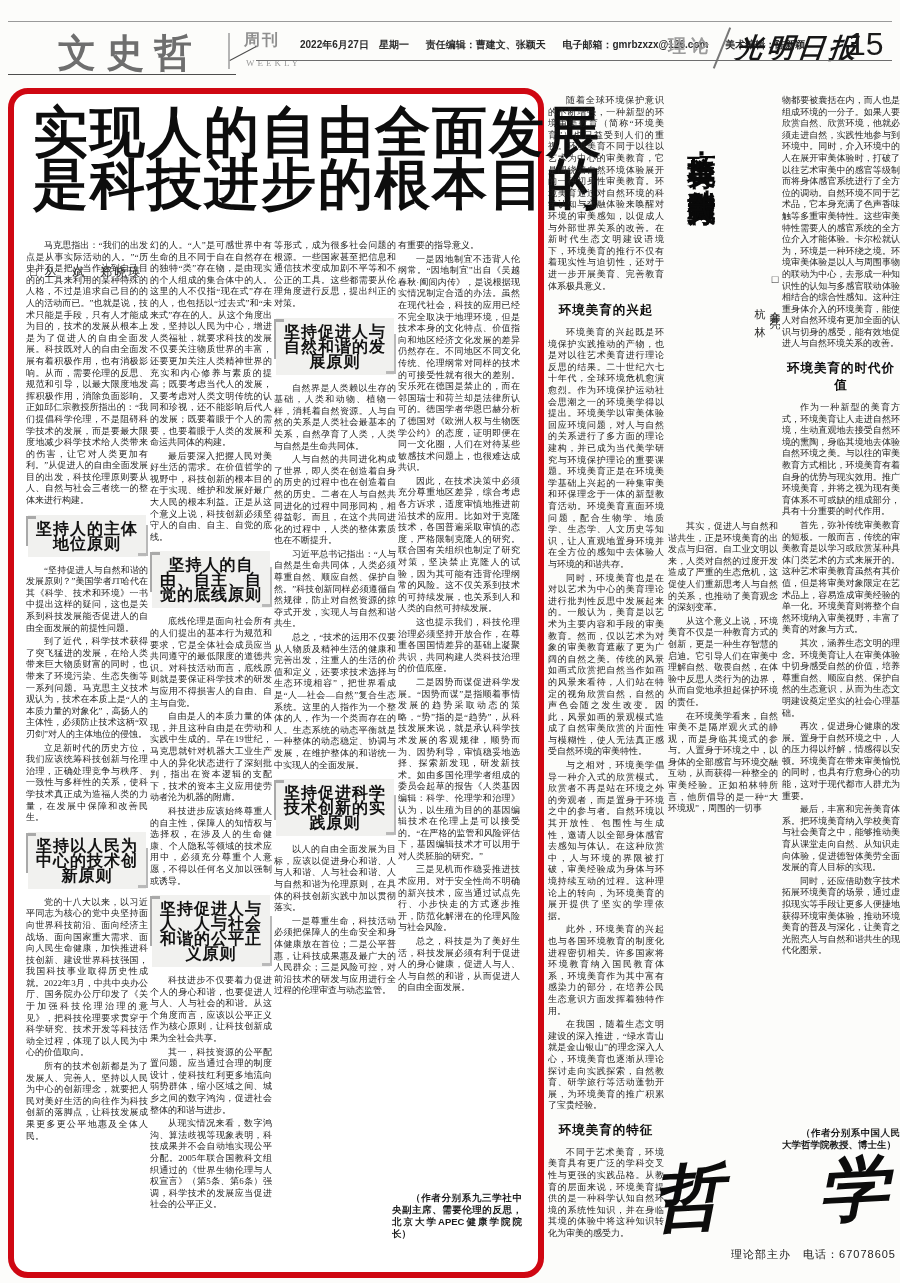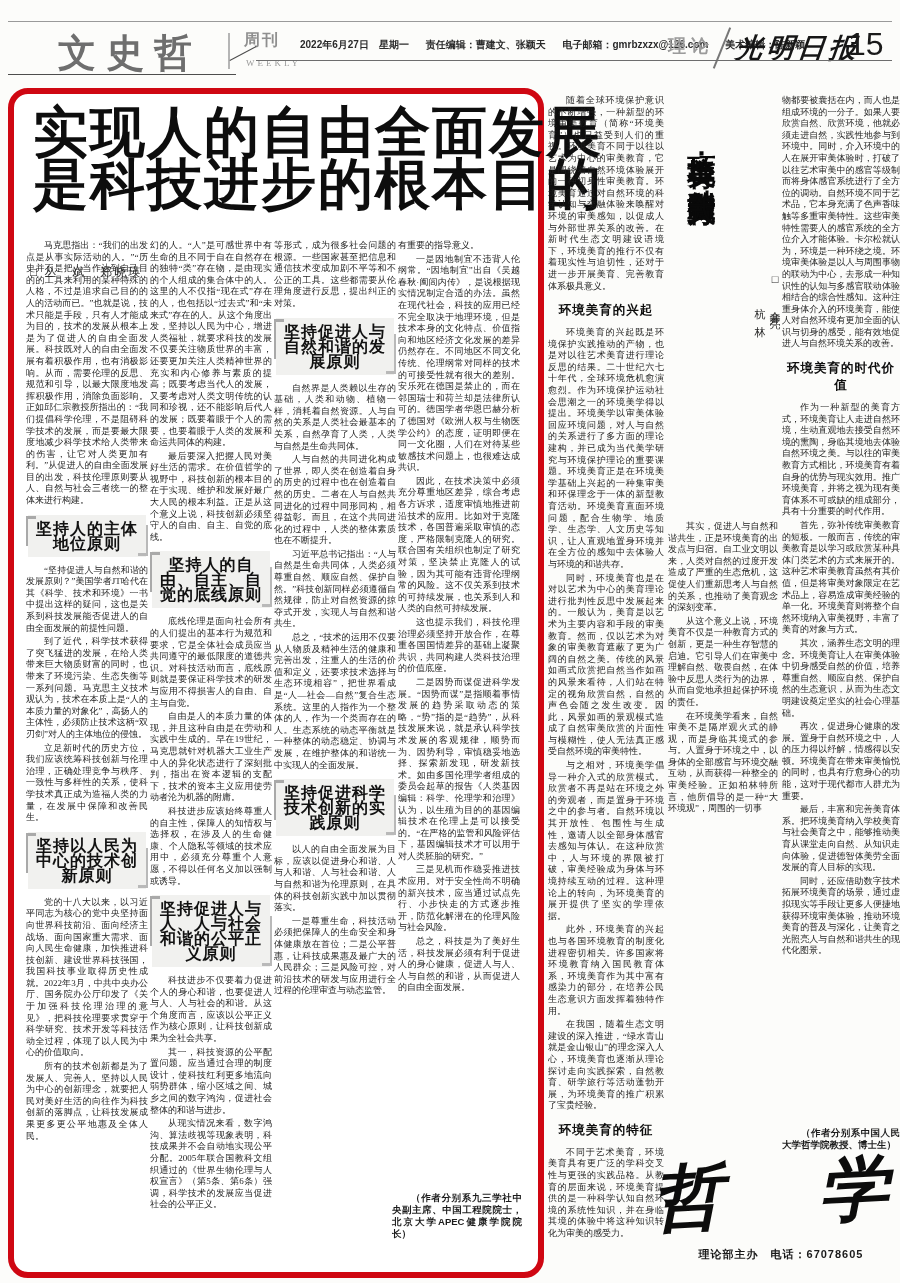--- a/index.html
+++ b/index.html
@@ -56,21 +56,21 @@
          letter-spacing:1px;font-family:"Liberation Sans","DejaVu Sans",sans-serif;}
   .vtitle{left:134px;top:38px;height:402px;writing-mode:vertical-rl;text-orientation:upright;
           font-size:28px;font-weight:700;color:#090909;letter-spacing:1px;
           font-family:"Liberation Serif","DejaVu Serif",serif;}
   .vauthors{left:204px;top:178px;height:150px;writing-mode:vertical-rl;text-orientation:upright;
           font-size:11px;color:#222;letter-spacing:3px;}
   .vauthors .l2{padding-top:26px;}
   .callig{left:104px;top:1052px;width:250px;font-size:70px;font-weight:900;font-style:italic;
           color:#0c0c0c;letter-spacing:36px;transform:rotate(-3deg);white-space:nowrap;
           font-family:"DejaVu Serif",serif;}
-  .deptline{left:118px;top:1152px;width:230px;text-align:center;font-size:11px;font-weight:700;
+  .deptline{left:118px;top:1152px;width:230px;text-align:right;font-size:11px;font-weight:400;
           color:#1a1a1a;font-family:"Liberation Sans",sans-serif;letter-spacing:1px;}
   .side-foot{left:234px;top:1032px;width:118px;}
 </style>
 </head>
 <body>
 
 <div class="abs toprule"></div>
 <div class="abs logo-main">文史哲</div>
 <div class="abs logo-div"></div>
 <div class="abs logo-sub">周刊</div>
@@ -132,21 +132,21 @@
     <div class="col col4">
         <div class="para cont">有重要的指导意义。</div>
         <div class="para">一是因地制宜不违背人伦纲常。“因地制宜”出自《吴越春秋·阖闾内传》，是说根据现实情况制定合适的办法。虽然在现代社会，科技的应用已经不完全取决于地理环境，但是技术本身的文化特点、价值指向和地区经济文化发展的差异仍然存在。不同地区不同文化传统、伦理纲常对同样的技术的可接受性就有很大的差别。安乐死在德国是禁止的，而在邻国瑞士和荷兰却是法律所认可的。德国学者华恩巴赫分析了德国对《欧洲人权与生物医学公约》的态度，证明即便在同一文化圈，人们在对待某些敏感技术问题上，也很难达成共识。</div>
         <div class="para">因此，在技术决策中必须充分尊重地区差异，综合考虑各方诉求，适度审慎地推进前沿技术的应用。比如对于克隆技术，各国普遍采取审慎的态度，严格限制克隆人的研究。联合国有关组织也制定了研究对策，坚决禁止克隆人的试验，因为其可能有违背伦理纲常的风险。这不仅关系到技术的可持续发展，也关系到人和人类的自然可持续发展。</div>
         <div class="para">这也提示我们，科技伦理治理必须坚持开放合作，在尊重各国国情差异的基础上凝聚共识，共同构建人类科技治理的价值底座。</div>
         <div class="para">二是因势而谋促进科学发展。“因势而谋”是指顺着事情发展的趋势采取动态的策略，“势”指的是“趋势”，从科技发展来说，就是承认科学技术发展的客观规律，顺势而为、因势利导，审慎稳妥地选择、探索新发现，研发新技术。如由多国伦理学者组成的委员会起草的报告《人类基因编辑：科学、伦理学和治理》认为，以生殖为目的的基因编辑技术在伦理上是可以接受的。“在严格的监管和风险评估下，基因编辑技术才可以用于对人类胚胎的研究。”</div>
         <div class="para">三是见机而作稳妥推进技术应用。对于安全性尚不明确的新兴技术，应当通过试点先行、小步快走的方式逐步推开，防范化解潜在的伦理风险与社会风险。</div>
         <div class="para">总之，科技是为了美好生活，科技发展必须有利于促进人的身心健康，促进人与人、人与自然的和谐，从而促进人的自由全面发展。</div>
       </div>
   </div>
-  <div class="abs pfoot main-foot">（作者分别系九三学社中央副主席、中国工程院院士，北京大学APEC健康学院院长）</div>
+  <div class="abs pfoot main-foot">（作者分别系九三学社中央副主席、需要伦理的反思，北京大学APEC健康学院院长）</div>
 </div>
 
 <div class="abs side">
   <div class="scol scol-left">
       <div class="para">随着全球环境保护意识的不断增强，一种新型的环境审美教育（简称“环境美育”）也日益受到人们的重视。环境美育不同于以往以艺术为中心的审美教育，它是围绕着自然环境体验展开的一种切身性审美教育。环境美育通过对自然环境的科学认知与交融体验来唤醒对环境的审美感知，以促成人与外部世界关系的改善。在新时代生态文明建设语境下，环境美育的推行不仅有着现实性与迫切性，还对于进一步开展美育、完善教育体系极具意义。</div>
       <div class="shead">环境美育的兴起</div>
       <div class="para">环境美育的兴起既是环境保护实践推动的产物，也是对以往艺术美育进行理论反思的结果。二十世纪六七十年代，全球环境危机愈演愈烈。作为环境保护运动社会思潮之一的环境美学得以提出。环境美学以审美体验回应环境问题，对人与自然的关系进行了多方面的理论建构，并已成为当代美学研究与环境保护理论的重要课题。环境美育正是在环境美学基础上兴起的一种集审美和环保理念于一体的新型教育活动。环境美育直面环境问题，配合生物学、地质学、生态学、人文历史等知识，让人直观地置身环境并在全方位的感知中去体验人与环境的和谐共存。</div>
       <div class="para">同时，环境美育也是在对以艺术为中心的美育理论进行批判性反思中发展起来的。一般认为，美育是以艺术为主要内容和手段的审美教育。然而，仅以艺术为对象的审美教育遮蔽了更为广阔的自然之美。传统的风景如画式欣赏把自然当作如画的风景来看待，人们站在特定的视角欣赏自然，自然的声色会随之发生改变。因此，风景如画的景观模式造成了自然审美欣赏的片面性与模糊性，使人无法真正感受自然环境的审美特性。</div>
       <div class="para">与之相对，环境美学倡导一种介入式的欣赏模式。欣赏者不再是站在环境之外的旁观者，而是置身于环境之中的参与者。自然环境以其开放性、包围性与生成性，邀请人以全部身体感官去感知与体认。在这种欣赏中，人与环境的界限被打破，审美经验成为身体与环境持续互动的过程。这种理论上的转向，为环境美育的展开提供了坚实的学理依据。</div>
       <div class="para">此外，环境美育的兴起也与各国环境教育的制度化进程密切相关。许多国家将环境教育纳入国民教育体系，环境美育作为其中富有感染力的部分，在培养公民生态意识方面发挥着独特作用。</div>

